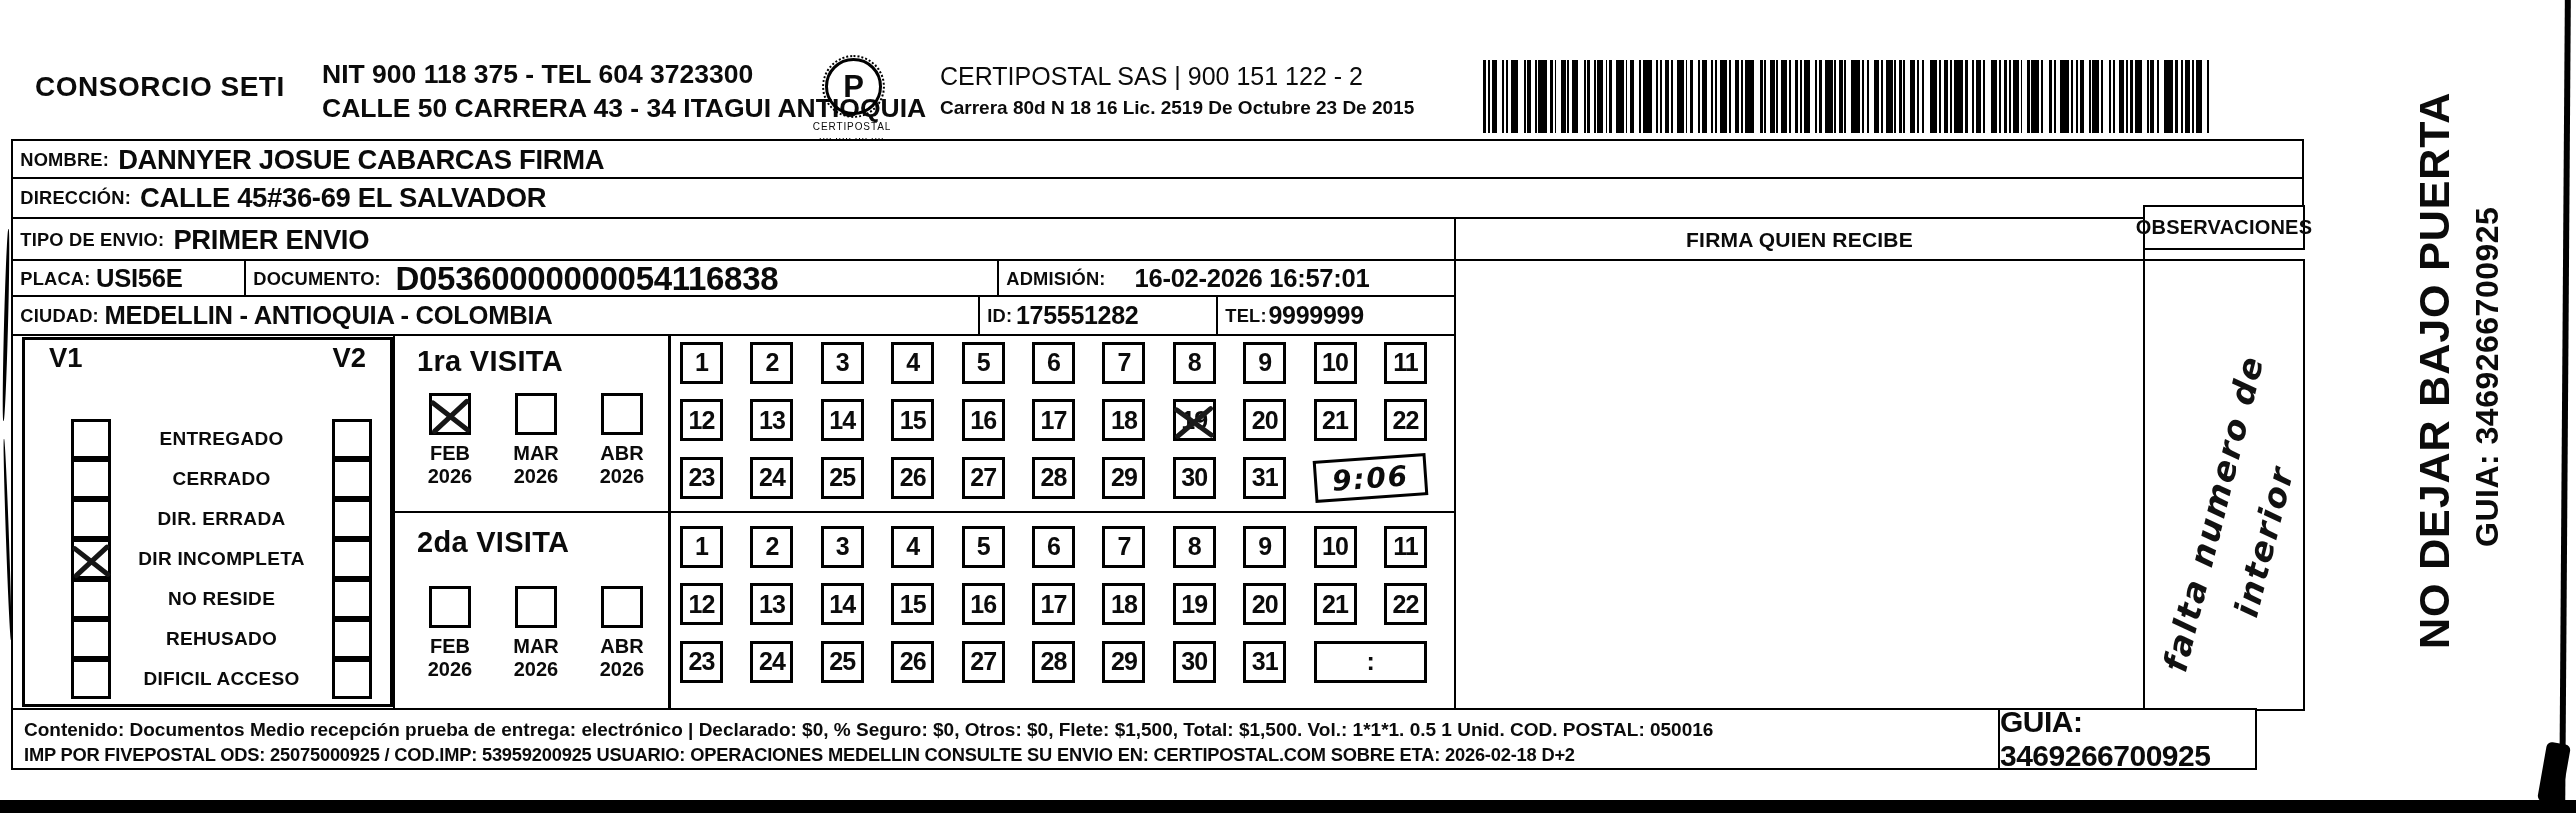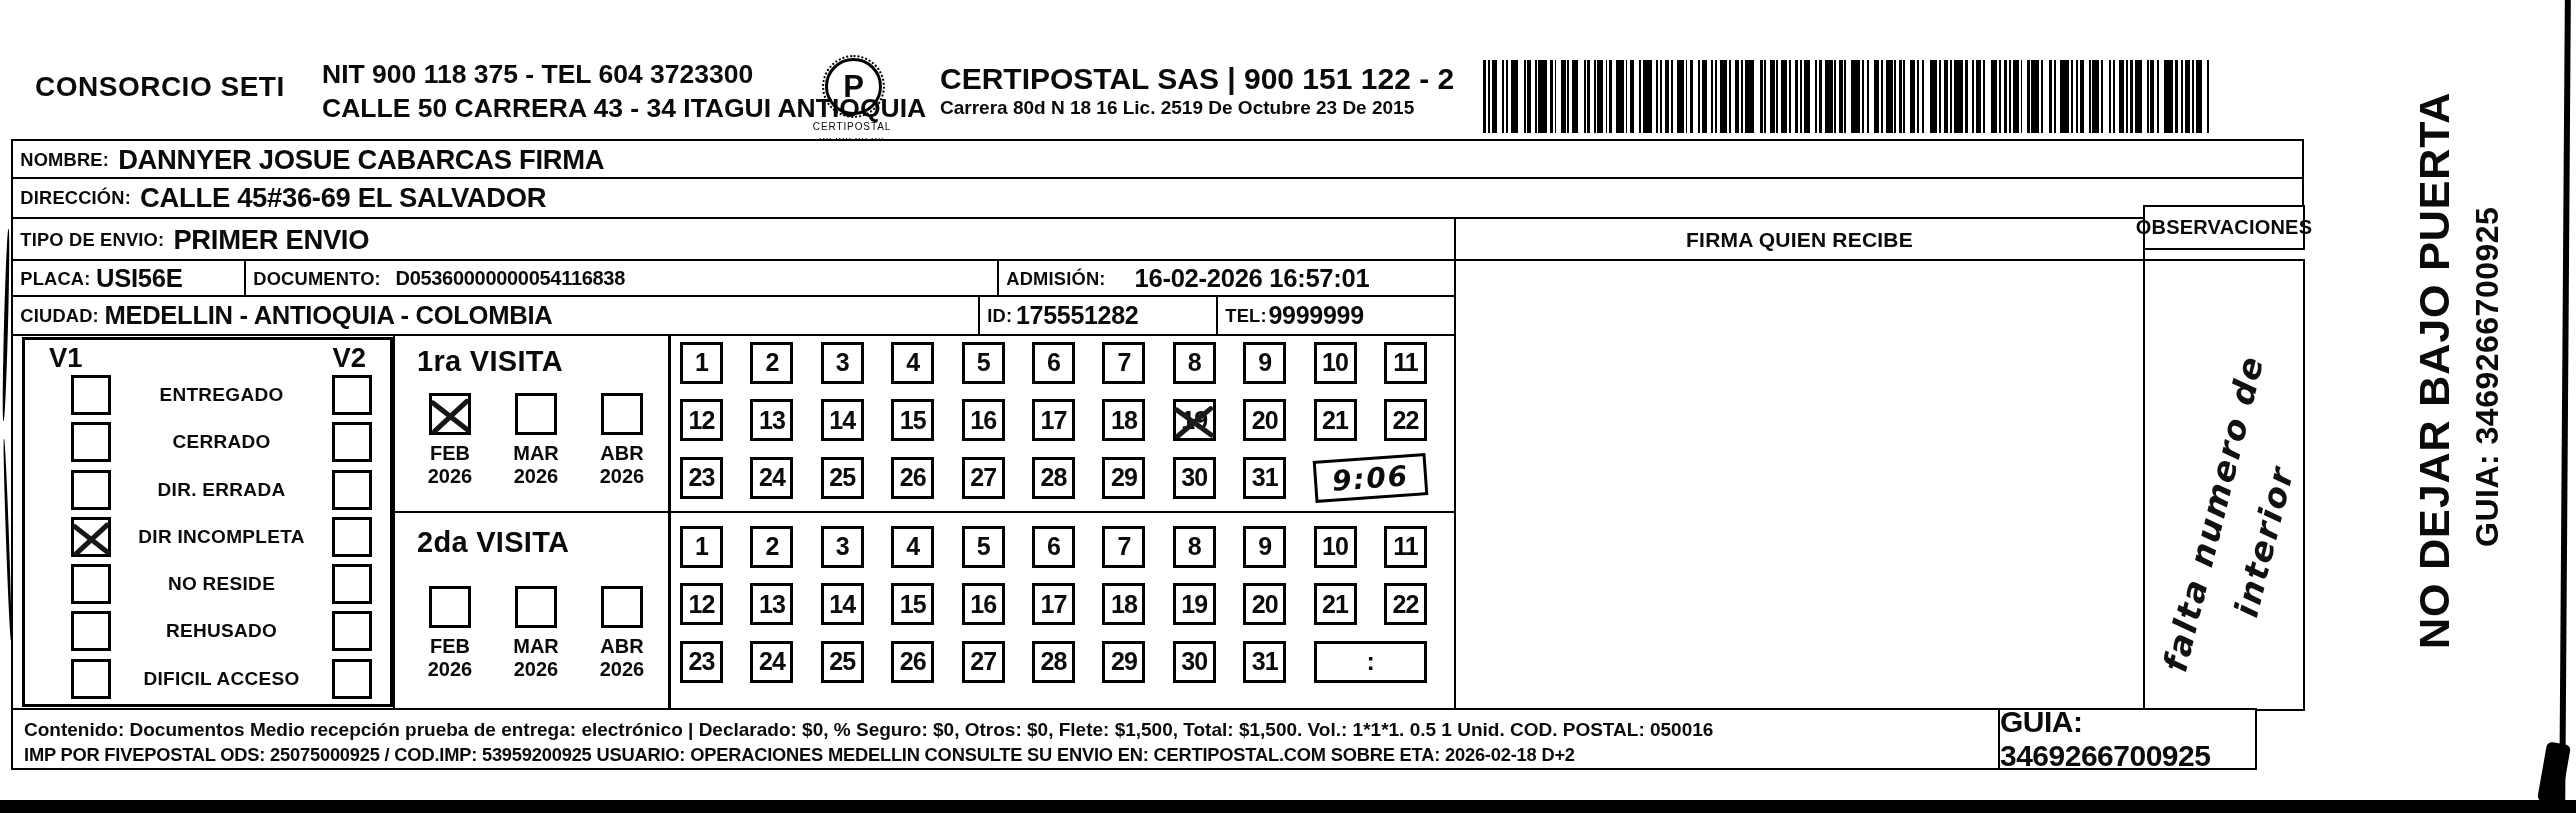--- a/index.html
+++ b/index.html
@@ -6,33 +6,33 @@
   .sheet{position:relative;width:2576px;height:814px;background:#ffffff;
          font-family:"Liberation Sans",sans-serif;color:#0b0b0b;overflow:hidden;}
   .abs{position:absolute;}
   .cell{position:absolute;border:2.7px solid #000;box-sizing:border-box;background:#fff;}
   .lblrow{display:flex;align-items:center;padding-left:7.3px;}
   .lbl{font-weight:bold;font-size:18.3px;letter-spacing:0.2px;white-space:nowrap;}
   .val{font-weight:bold;font-size:26.5px;margin-left:9.1px;white-space:nowrap;letter-spacing:-0.3px;}
   .val-big{font-size:27.4px;}
   .hdr-co{left:35px;top:71px;font-size:28px;font-weight:bold;letter-spacing:0.5px;}
   .hdr-nit{left:322px;top:57px;font-size:26.5px;font-weight:bold;line-height:34px;}
-  .hdr-right1{left:940px;top:62px;font-size:30px;font-weight:bold;}
+  .hdr-right1{left:940px;top:62px;font-size:25px;font-weight:normal;}
   .hdr-right2{left:940px;top:97px;font-size:19px;font-weight:bold;}
   .logo{left:825px;top:58px;width:51px;height:51px;border:3.7px solid #000;border-radius:50%;
         outline:2.7px dotted #000;outline-offset:1.8px;display:flex;align-items:center;justify-content:center;
         font-size:31px;font-weight:bold;position:absolute;}
   .logo-text{left:797px;top:121px;width:110px;text-align:center;font-size:10px;font-weight:normal;letter-spacing:0.9px;position:absolute;}
   .logo-tag{left:797px;top:134px;width:110px;text-align:center;font-size:7.3px;font-weight:bold;letter-spacing:0.9px;position:absolute;}
   .barcode{left:1483px;top:60px;width:743px;height:73px;display:flex;align-items:stretch;position:absolute;}
   .bar{background:#000;height:100%;}
   .space{background:transparent;height:100%;}
   
   .vlab{position:absolute;top:1.8px;font-size:27.4px;font-weight:bold;}
-  .status-rows{position:absolute;left:0;top:35px;right:0;bottom:5.5px;display:flex;flex-direction:column;justify-content:space-between;padding:0 18.3px;margin-left:28px;}
+  .status-rows{position:absolute;left:0;top:35px;right:0;bottom:5.5px;display:flex;flex-direction:column;justify-content:flex-end;padding:0 18.3px;margin-left:28px;}
   .status-row{display:flex;align-items:center;}
   .status-label{flex:1;text-align:center;font-size:19px;font-weight:bold;letter-spacing:0.3px;}
   .cb{width:40px;height:40px;border:3.7px solid #000;box-sizing:border-box;position:relative;background:#fff;flex:0 0 auto;}
   .xmark::before,.xmark::after{content:"";position:absolute;left:-6.4px;right:-6.4px;top:50%;height:4.6px;background:#161616;border-radius:2.7px;}
   .xmark::before{transform:rotate(38deg);}
   .xmark::after{transform:rotate(-43deg);}
   
   .visit-title{font-size:29px;font-weight:bold;letter-spacing:0.3px;}
   .months-row{display:flex;gap:20px;}
   .month-col{width:66px;display:flex;flex-direction:column;align-items:center;}
@@ -323,21 +323,21 @@
   <div class="cell lblrow" style="left:11px;top:217px;width:1446px;height:45px;">
     <span class="lbl">TIPO DE ENVIO:</span>
     <span class="val val-big">PRIMER ENVIO</span>
   </div>
   <div class="cell lblrow" style="left:11px;top:259px;width:236px;height:39px;">
     <span class="lbl">PLACA:</span>
     <span class="val" style="font-size:25.6px;margin-left:5.5px;">USI56E</span>
   </div>
   <div class="cell lblrow" style="left:244px;top:259px;width:755px;height:39px;">
     <span class="lbl">DOCUMENTO:</span>
-    <span class="val" style="font-size:20px;margin-left:14.6px;">D05360000000054116838</span>
+    <span class="val" style="font-size:33px;margin-left:14.6px;">D05360000000054116838</span>
   </div>
   <div class="cell lblrow" style="left:997px;top:259px;width:460px;height:39px;">
     <span class="lbl">ADMISIÓN:</span>
     <span class="val" style="font-size:25.6px;margin-left:29px;">16-02-2026 16:57:01</span>
   </div>
   <div class="cell lblrow" style="left:11px;top:295px;width:970px;height:41px;">
     <span class="lbl">CIUDAD:</span>
     <span class="val" style="font-size:25.6px;margin-left:5.5px;">MEDELLIN - ANTIOQUIA - COLOMBIA</span>
   </div>
   <div class="cell lblrow" style="left:978px;top:295px;width:240px;height:41px;">

